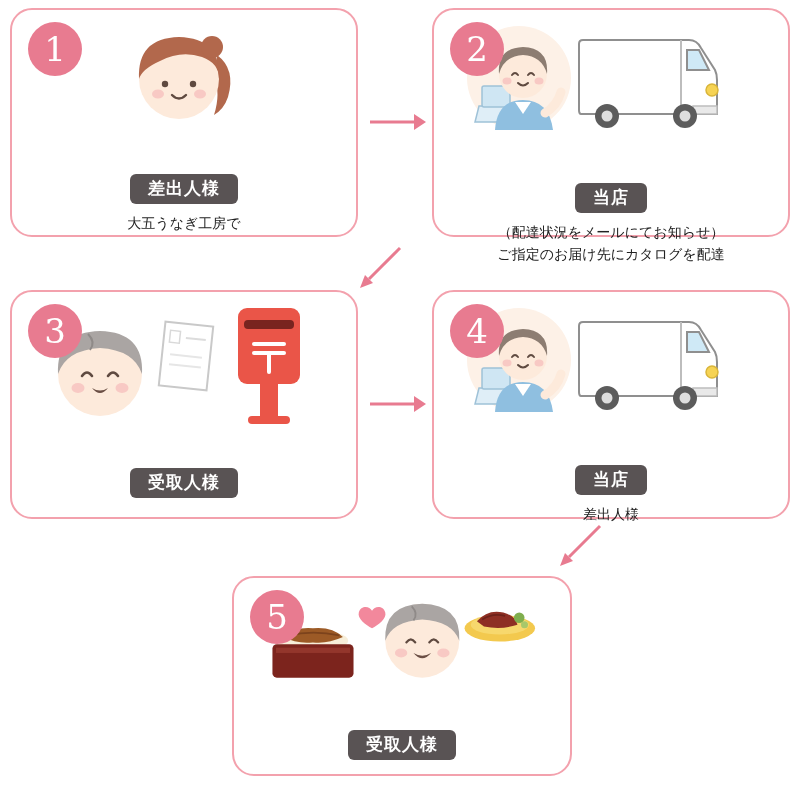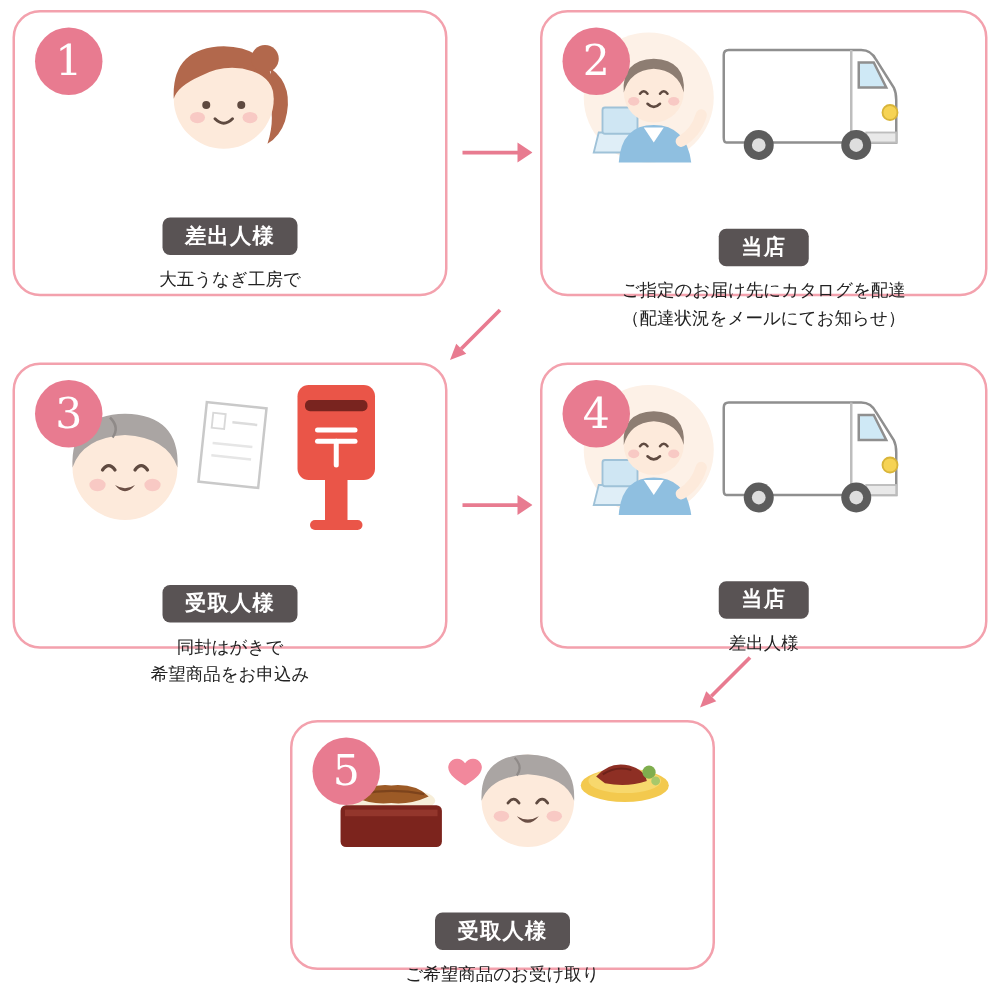--- a/index.html
+++ b/index.html
@@ -82,22 +82,22 @@
         <circle cx="146" cy="98" r="12" fill="#5c5c5c"></circle>
           <circle cx="146" cy="98" r="5.5" fill="#dedede"></circle>
         <circle cx="224" cy="98" r="12" fill="#5c5c5c"></circle>
           <circle cx="224" cy="98" r="5.5" fill="#dedede"></circle>
       </svg>
     </div>
     <div class="step-label">
       <span>当店</span>
     </div>
     <div class="step-text">
+      <div>（配達状況をメールにてお知らせ）</div>
       <div>ご指定のお届け先にカタログを配達</div>
-      <div>（配達状況をメールにてお知らせ）</div>
     </div>
   </section>
 
   <section class="step-box" style="left:10px;top:290px;width:348px;height:229px;">
     <div class="badge">
       <span>3</span>
     </div>
     <div class="illus">
       <svg width="292" height="132" viewBox="0 0 292 132">
         <circle cx="62" cy="76" r="42" fill="#fdeadb"></circle>
@@ -123,24 +123,20 @@
             <line x1="216" y1="55" x2="246" y2="55"></line>
             <line x1="231" y1="55" x2="231" y2="74"></line>
           </g>
           <rect x="222" y="86" width="18" height="32" fill="#ea5548"></rect>
           <rect x="210" y="118" width="42" height="8" rx="4" fill="#ea5548"></rect>
         </g>
       </svg>
     </div>
     <div class="step-label">
       <span>受取人様</span>
-    </div>
-    <div class="step-text">
-      <div>同封はがきで</div>
-      <div>希望商品をお申込み</div>
     </div>
   </section>
 
   <section class="step-box" style="left:432px;top:290px;width:358px;height:229px;">
     <div class="badge">
       <span>4</span>
     </div>
     <div class="illus">
       <svg width="300" height="125" viewBox="0 0 300 125">
         <circle cx="58" cy="60" r="52" fill="#fdf1e7"></circle>
@@ -203,23 +199,20 @@
           <path d="M240 40 Q252 26 270 30 Q284 34 286 44 Q268 50 248 46 Z" fill="#8e2f24"></path>
           <path d="M246 38 Q258 30 272 34" stroke="#6e221a" stroke-width="2" fill="none"></path>
           <circle cx="288" cy="36" r="6" fill="#7fae4e"></circle>
           <circle cx="294" cy="44" r="4" fill="#a8c86a"></circle>
         </g>
       </svg>
     </div>
     <div class="step-label">
       <span>受取人様</span>
     </div>
-    <div class="step-text">
-      <div>ご希望商品のお受け取り</div>
-    </div>
   </section>
 
   <div class="arrow" style="left:368px;top:109px;">
     <svg width="58" height="26" viewBox="0 0 58 26">
       <line x1="2" y1="13" x2="47" y2="13" stroke="#e87b90" stroke-width="3"></line>
       <path d="M46 5 L58 13 L46 21 Z" fill="#e87b90"></path>
     </svg>
   </div>
 
   <div class="arrow" style="left:356px;top:246px;">

